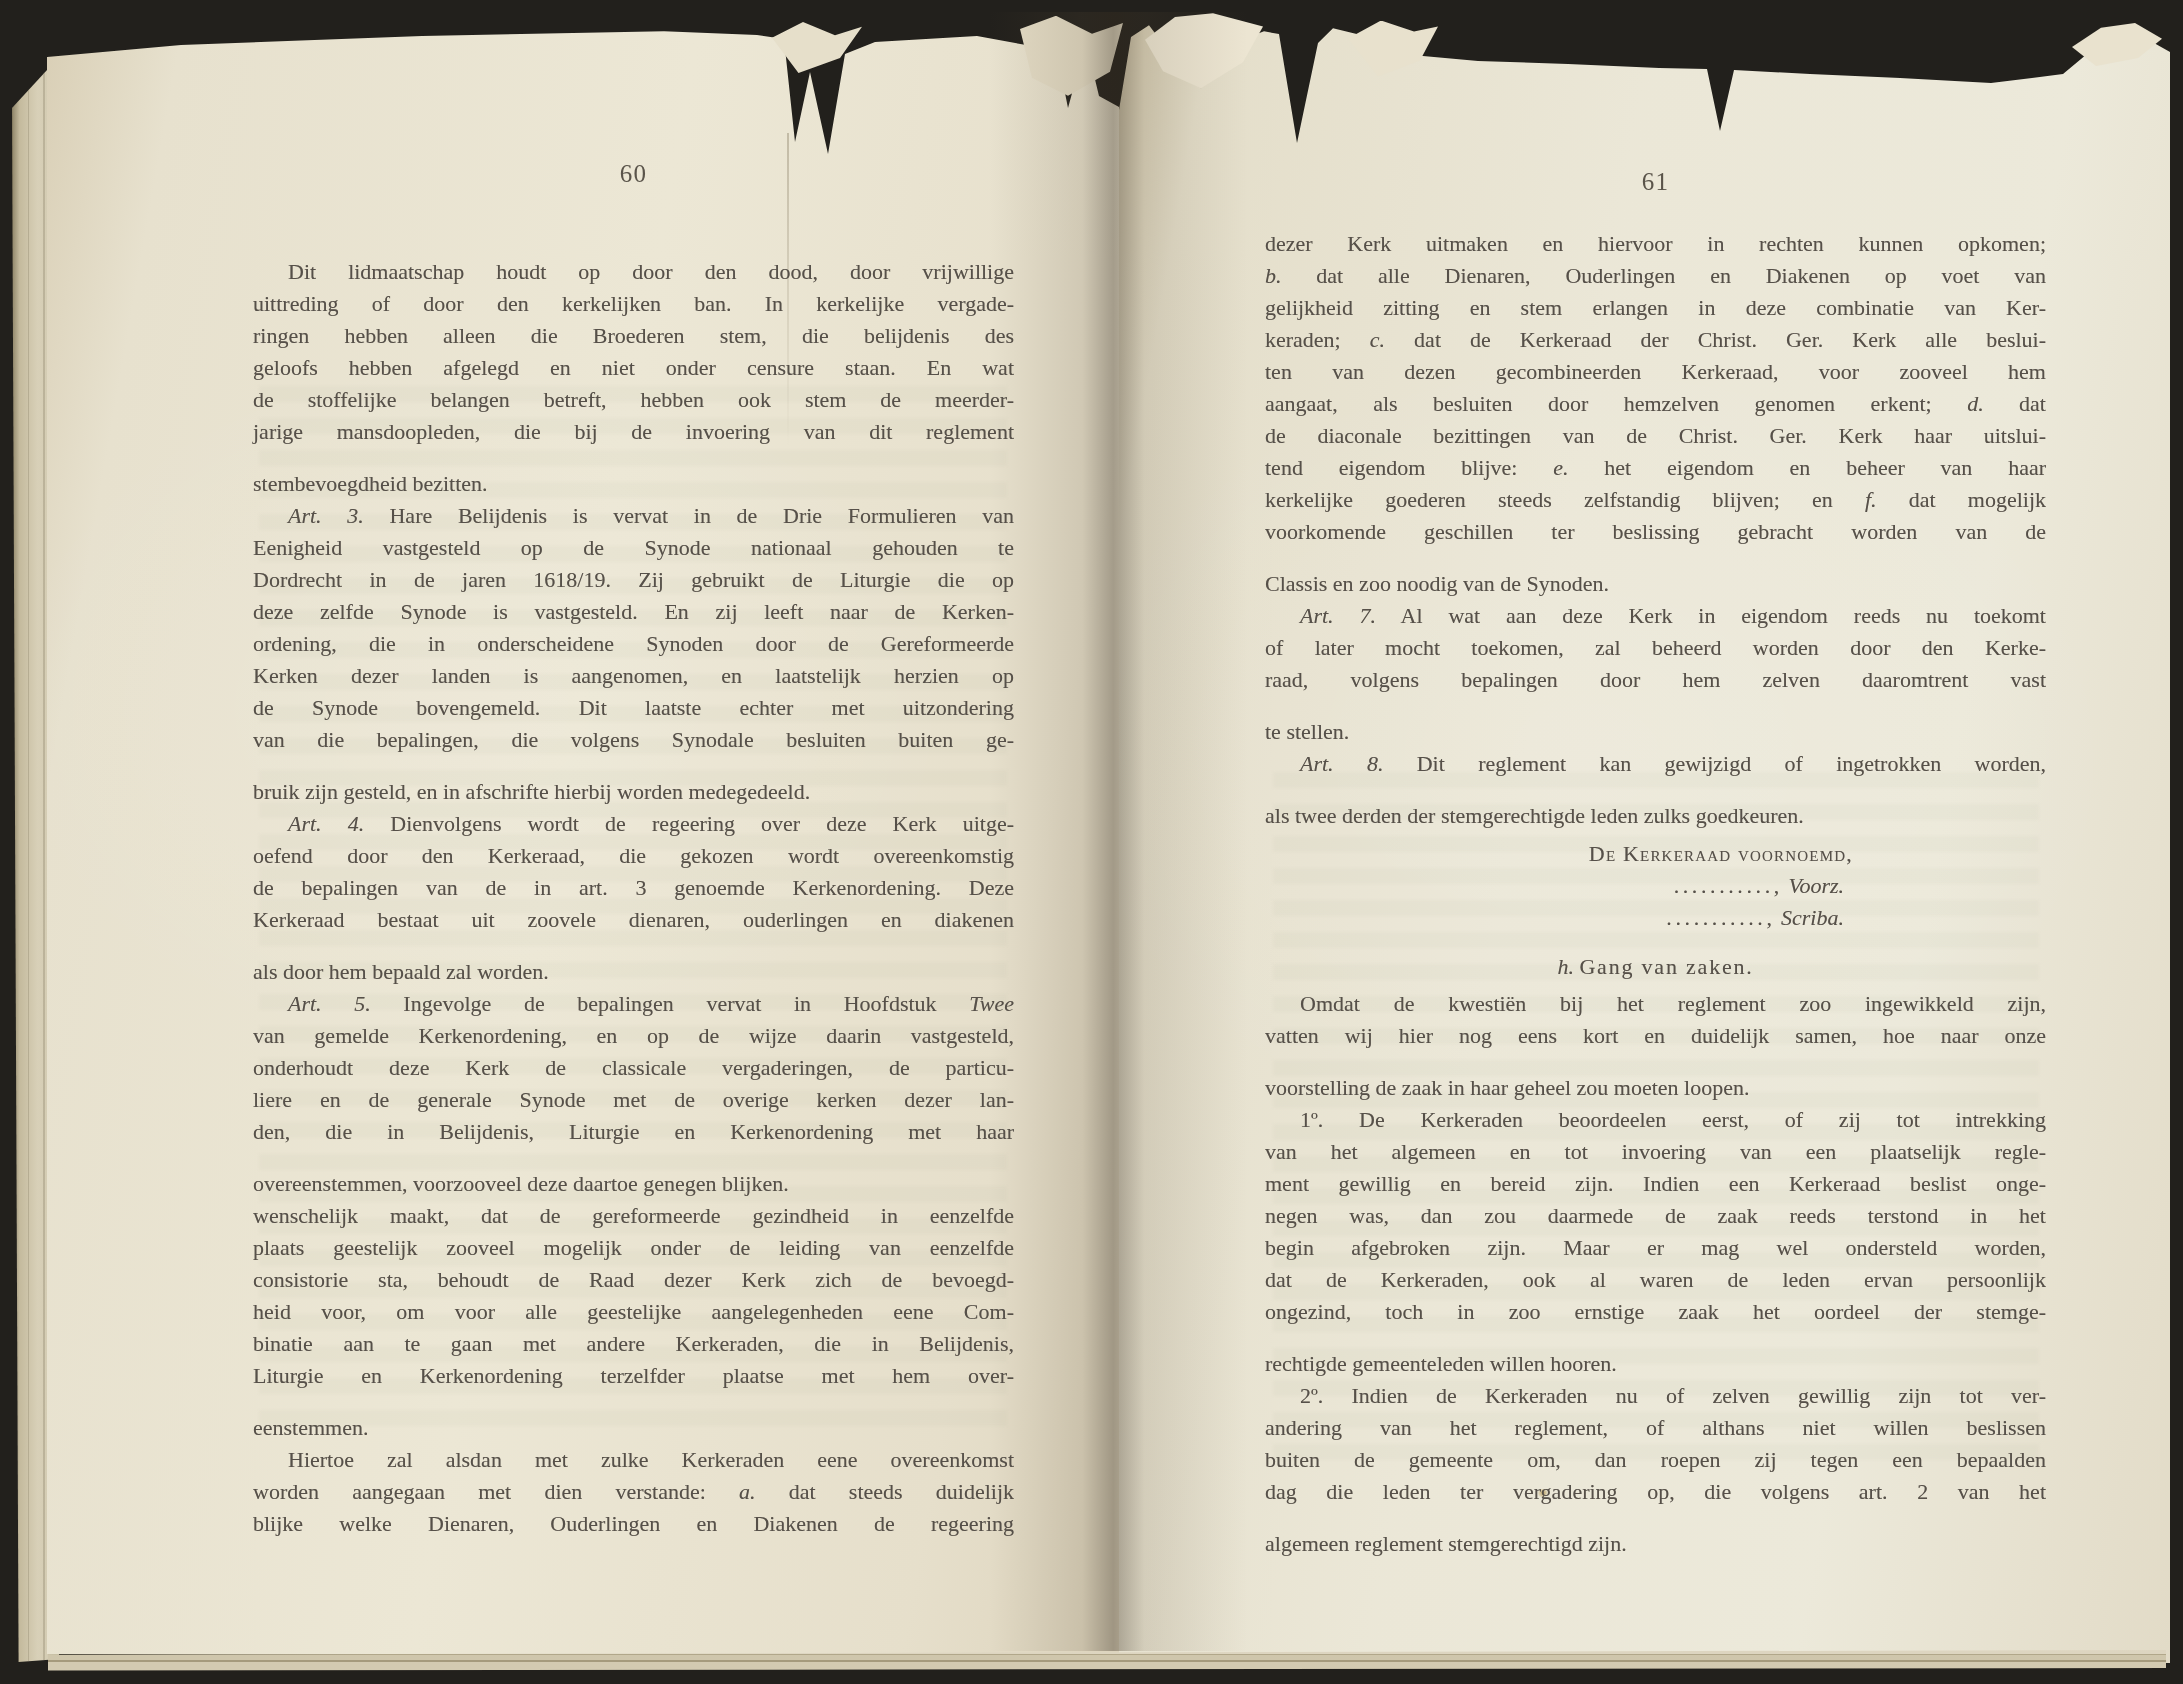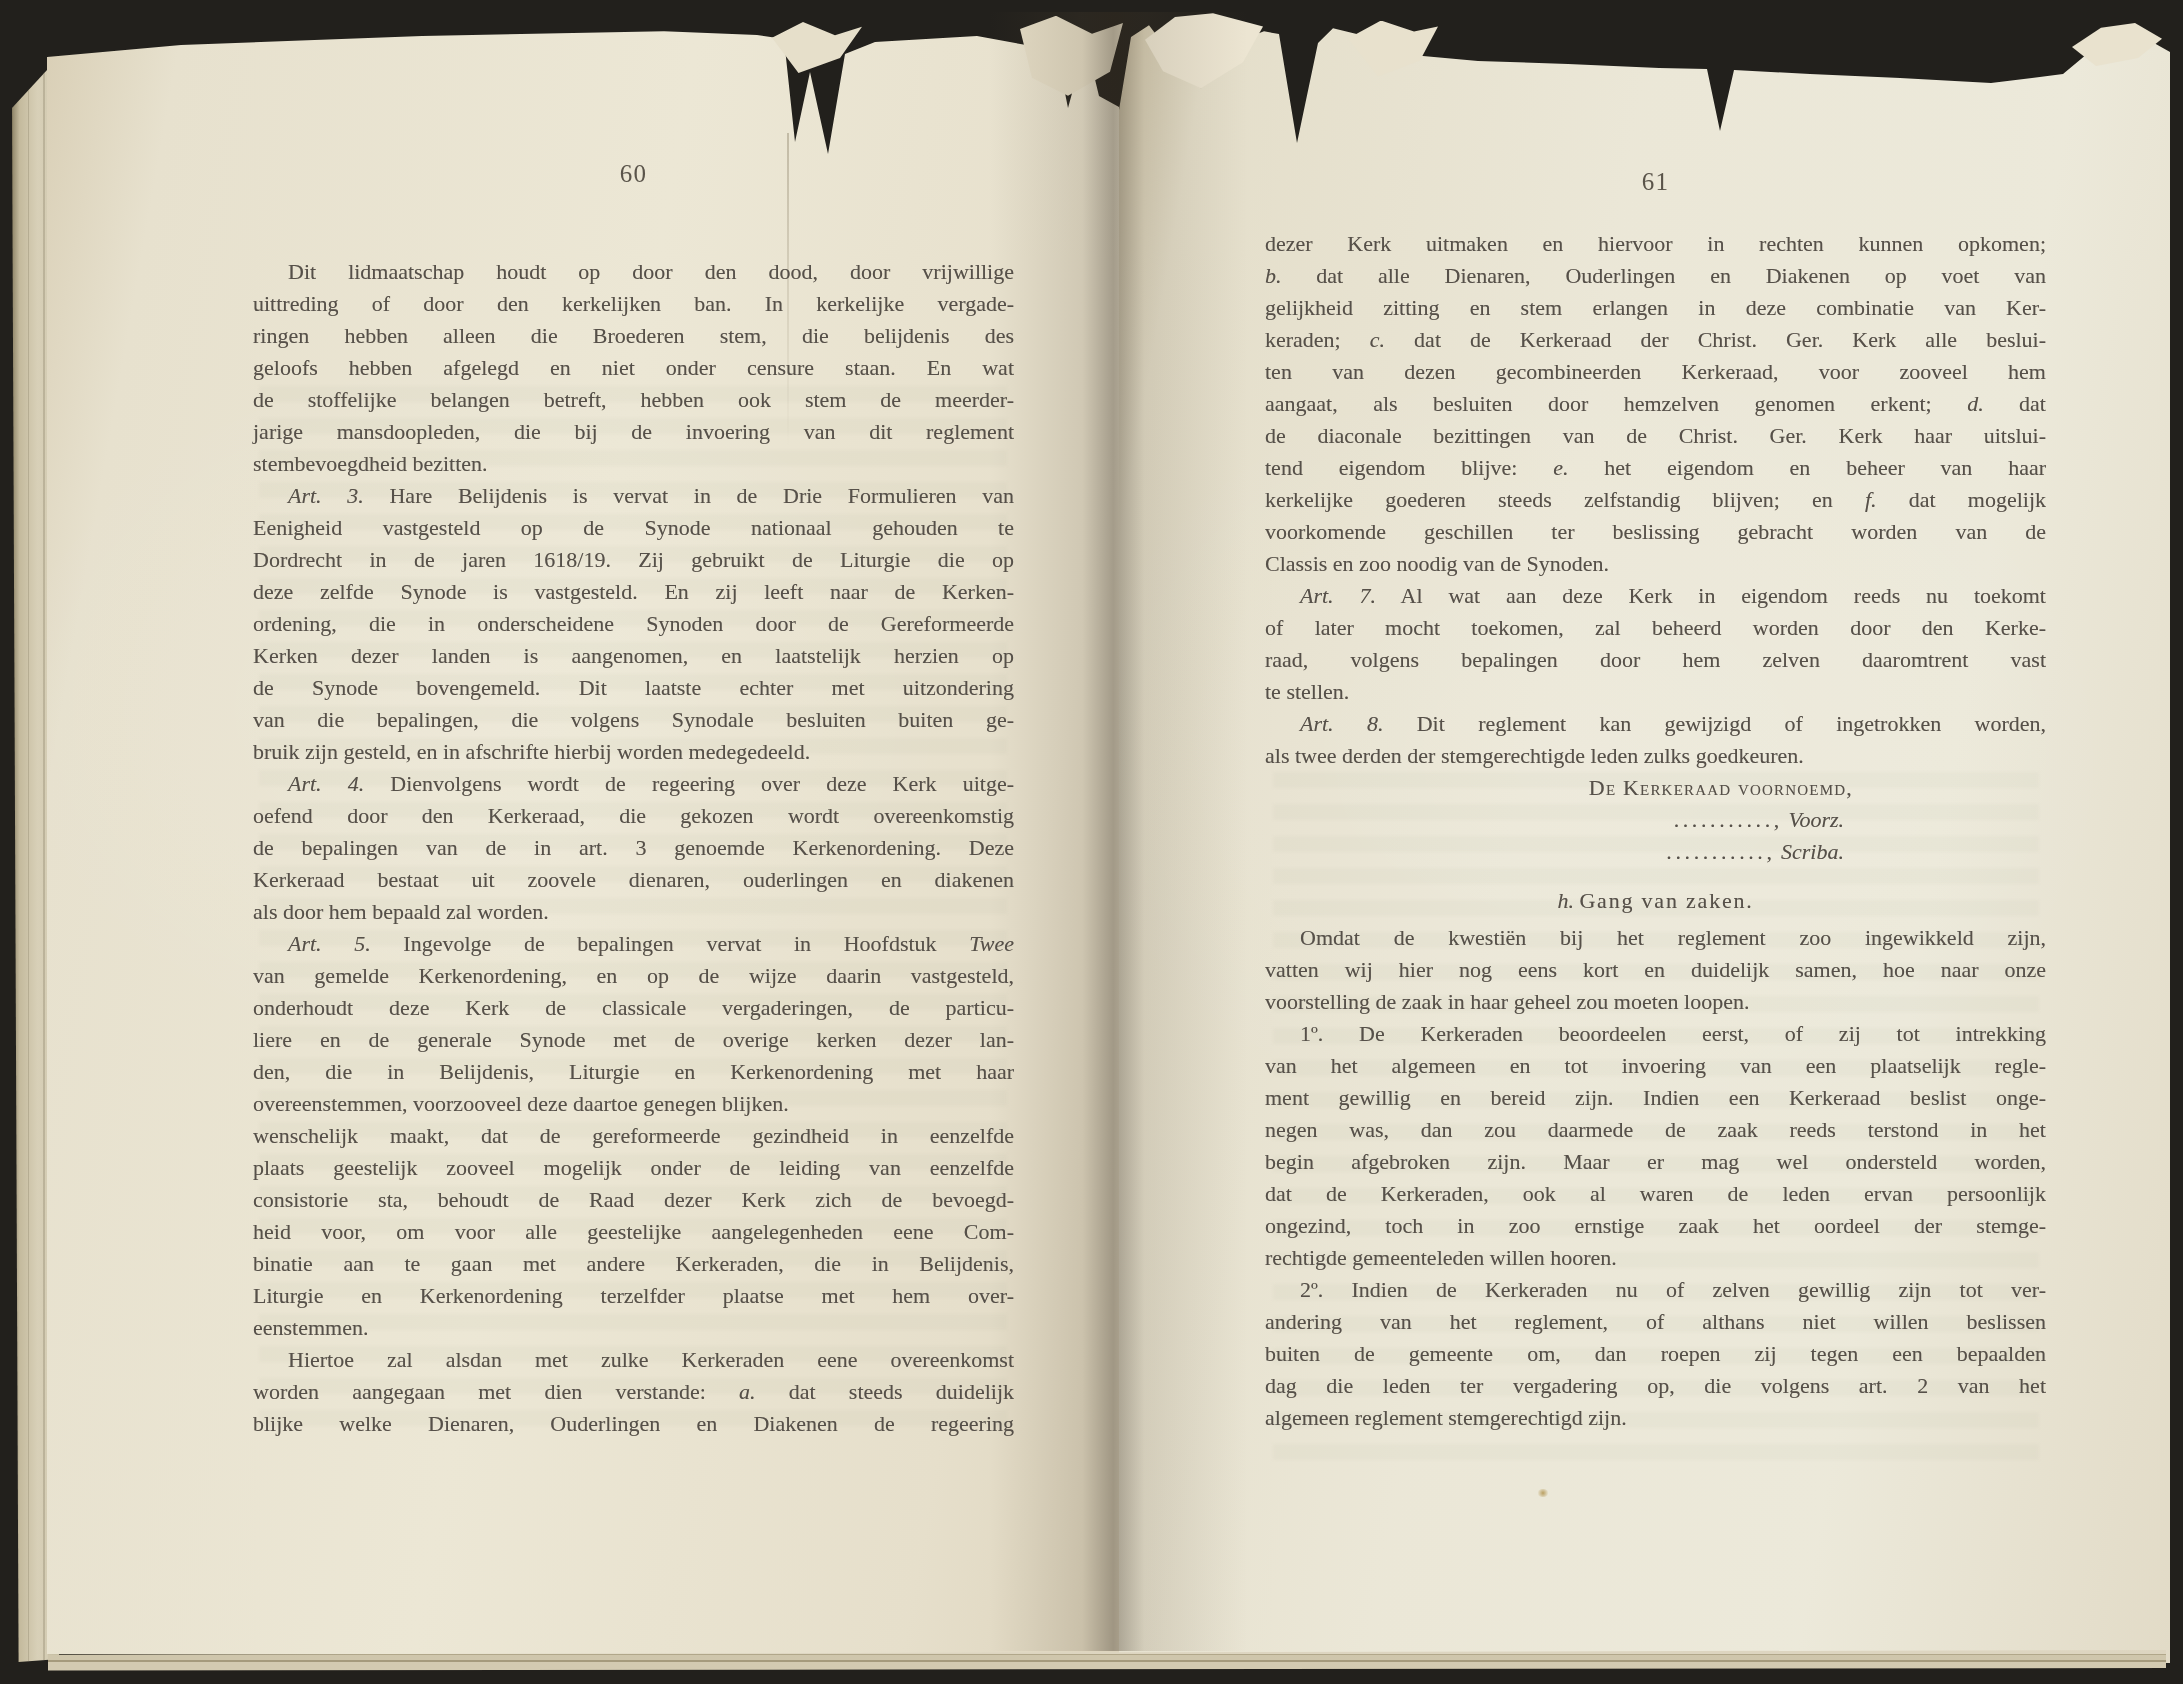--- a/index.html
+++ b/index.html
@@ -111,23 +111,23 @@
   .textblock{position:absolute;color:#565049;}
   .textblock-left{left:253px;top:256px;width:761px;}
   .textblock-right{left:1265px;top:228px;width:781px;}
 
   .line{
     height:32px;line-height:32px;font-size:22px;
     text-align:justify;text-align-last:justify;
     overflow:visible;white-space:normal;
     text-shadow:0 0 0.6px rgba(86,80,73,0.35);
   }
-  .line.end{text-align-last:left;}
+  .line.end{text-align-last:left;margin-top:20px;}
   .line.indent{text-indent:35px;}
-  .line.sig-name{text-align-last:right;padding-right:193px;}
+  .line.sig-name{text-align-last:right;padding-right:193px;margin-top:6px;}
   .line.sig-dots{text-align-last:right;padding-right:202px;}
   .line.heading{text-align:center;text-align-last:center;margin-top:17px;}
   .line.gap{margin-top:5px;}
   .it{font-style:italic;}
   .sc{font-variant:small-caps;letter-spacing:1.2px;}
   .spaced{letter-spacing:1.8px;}
   .dots{letter-spacing:3.6px;}
 </style>
 </head>
 <body>

